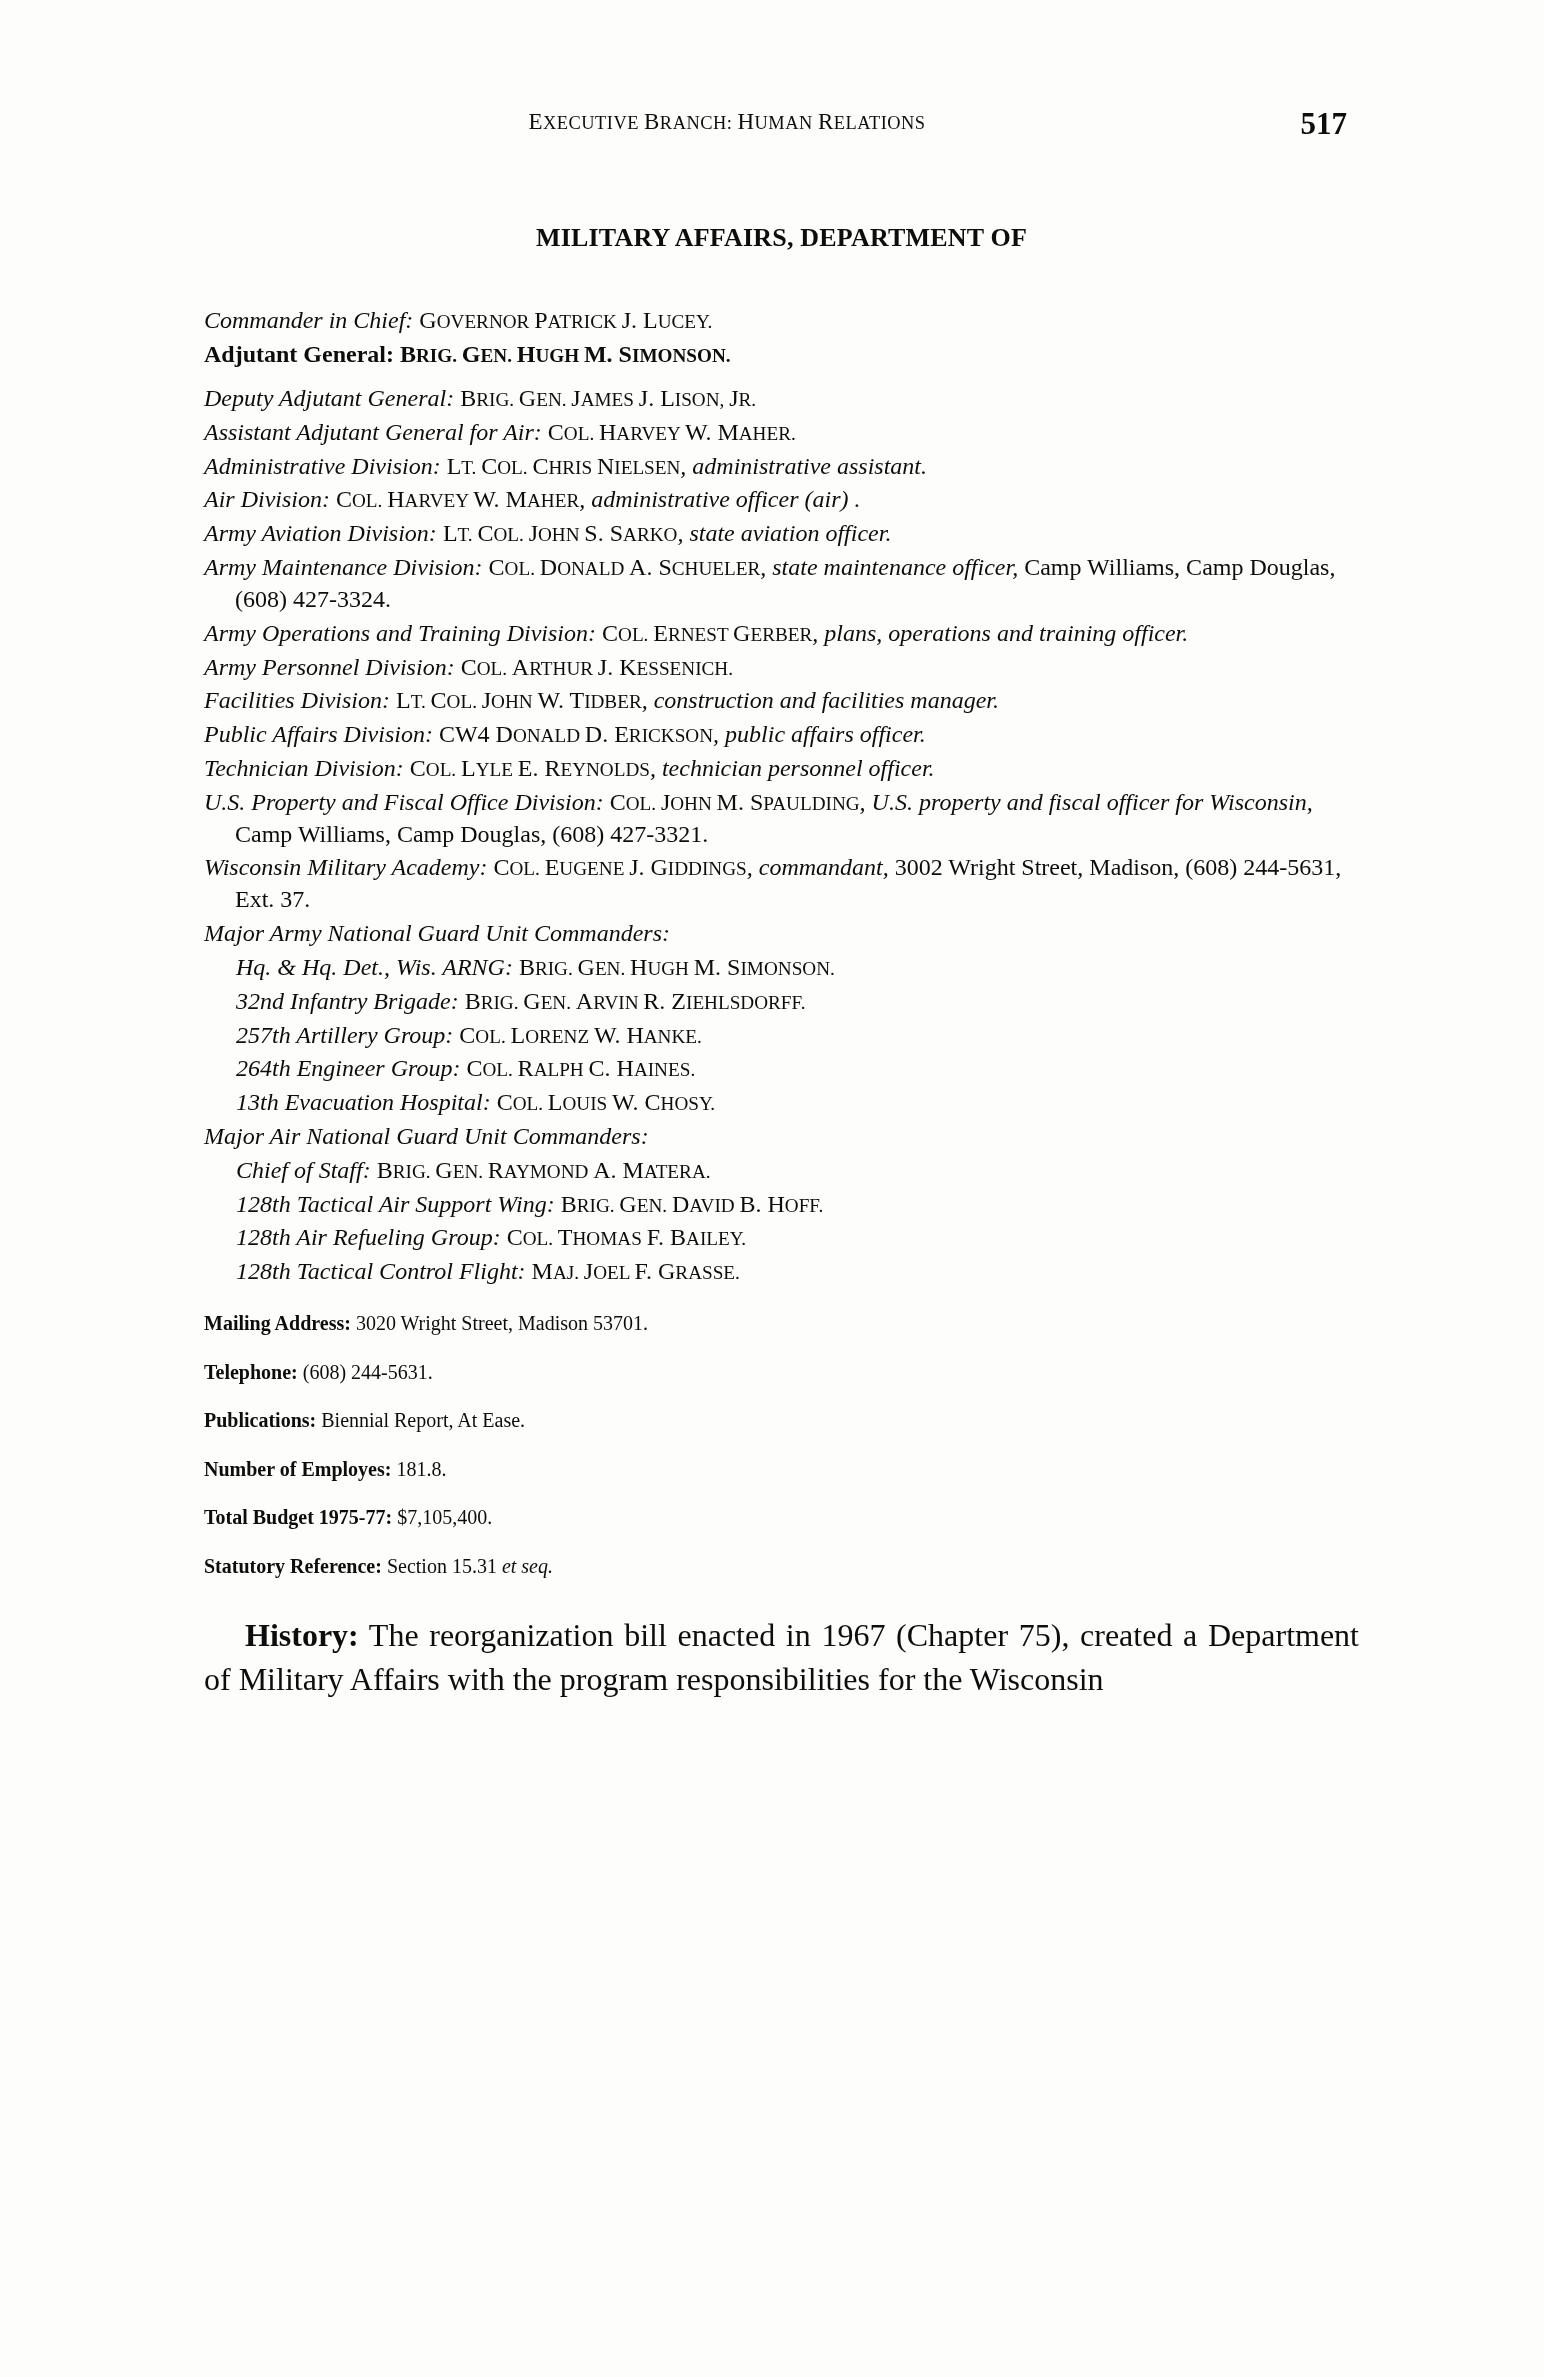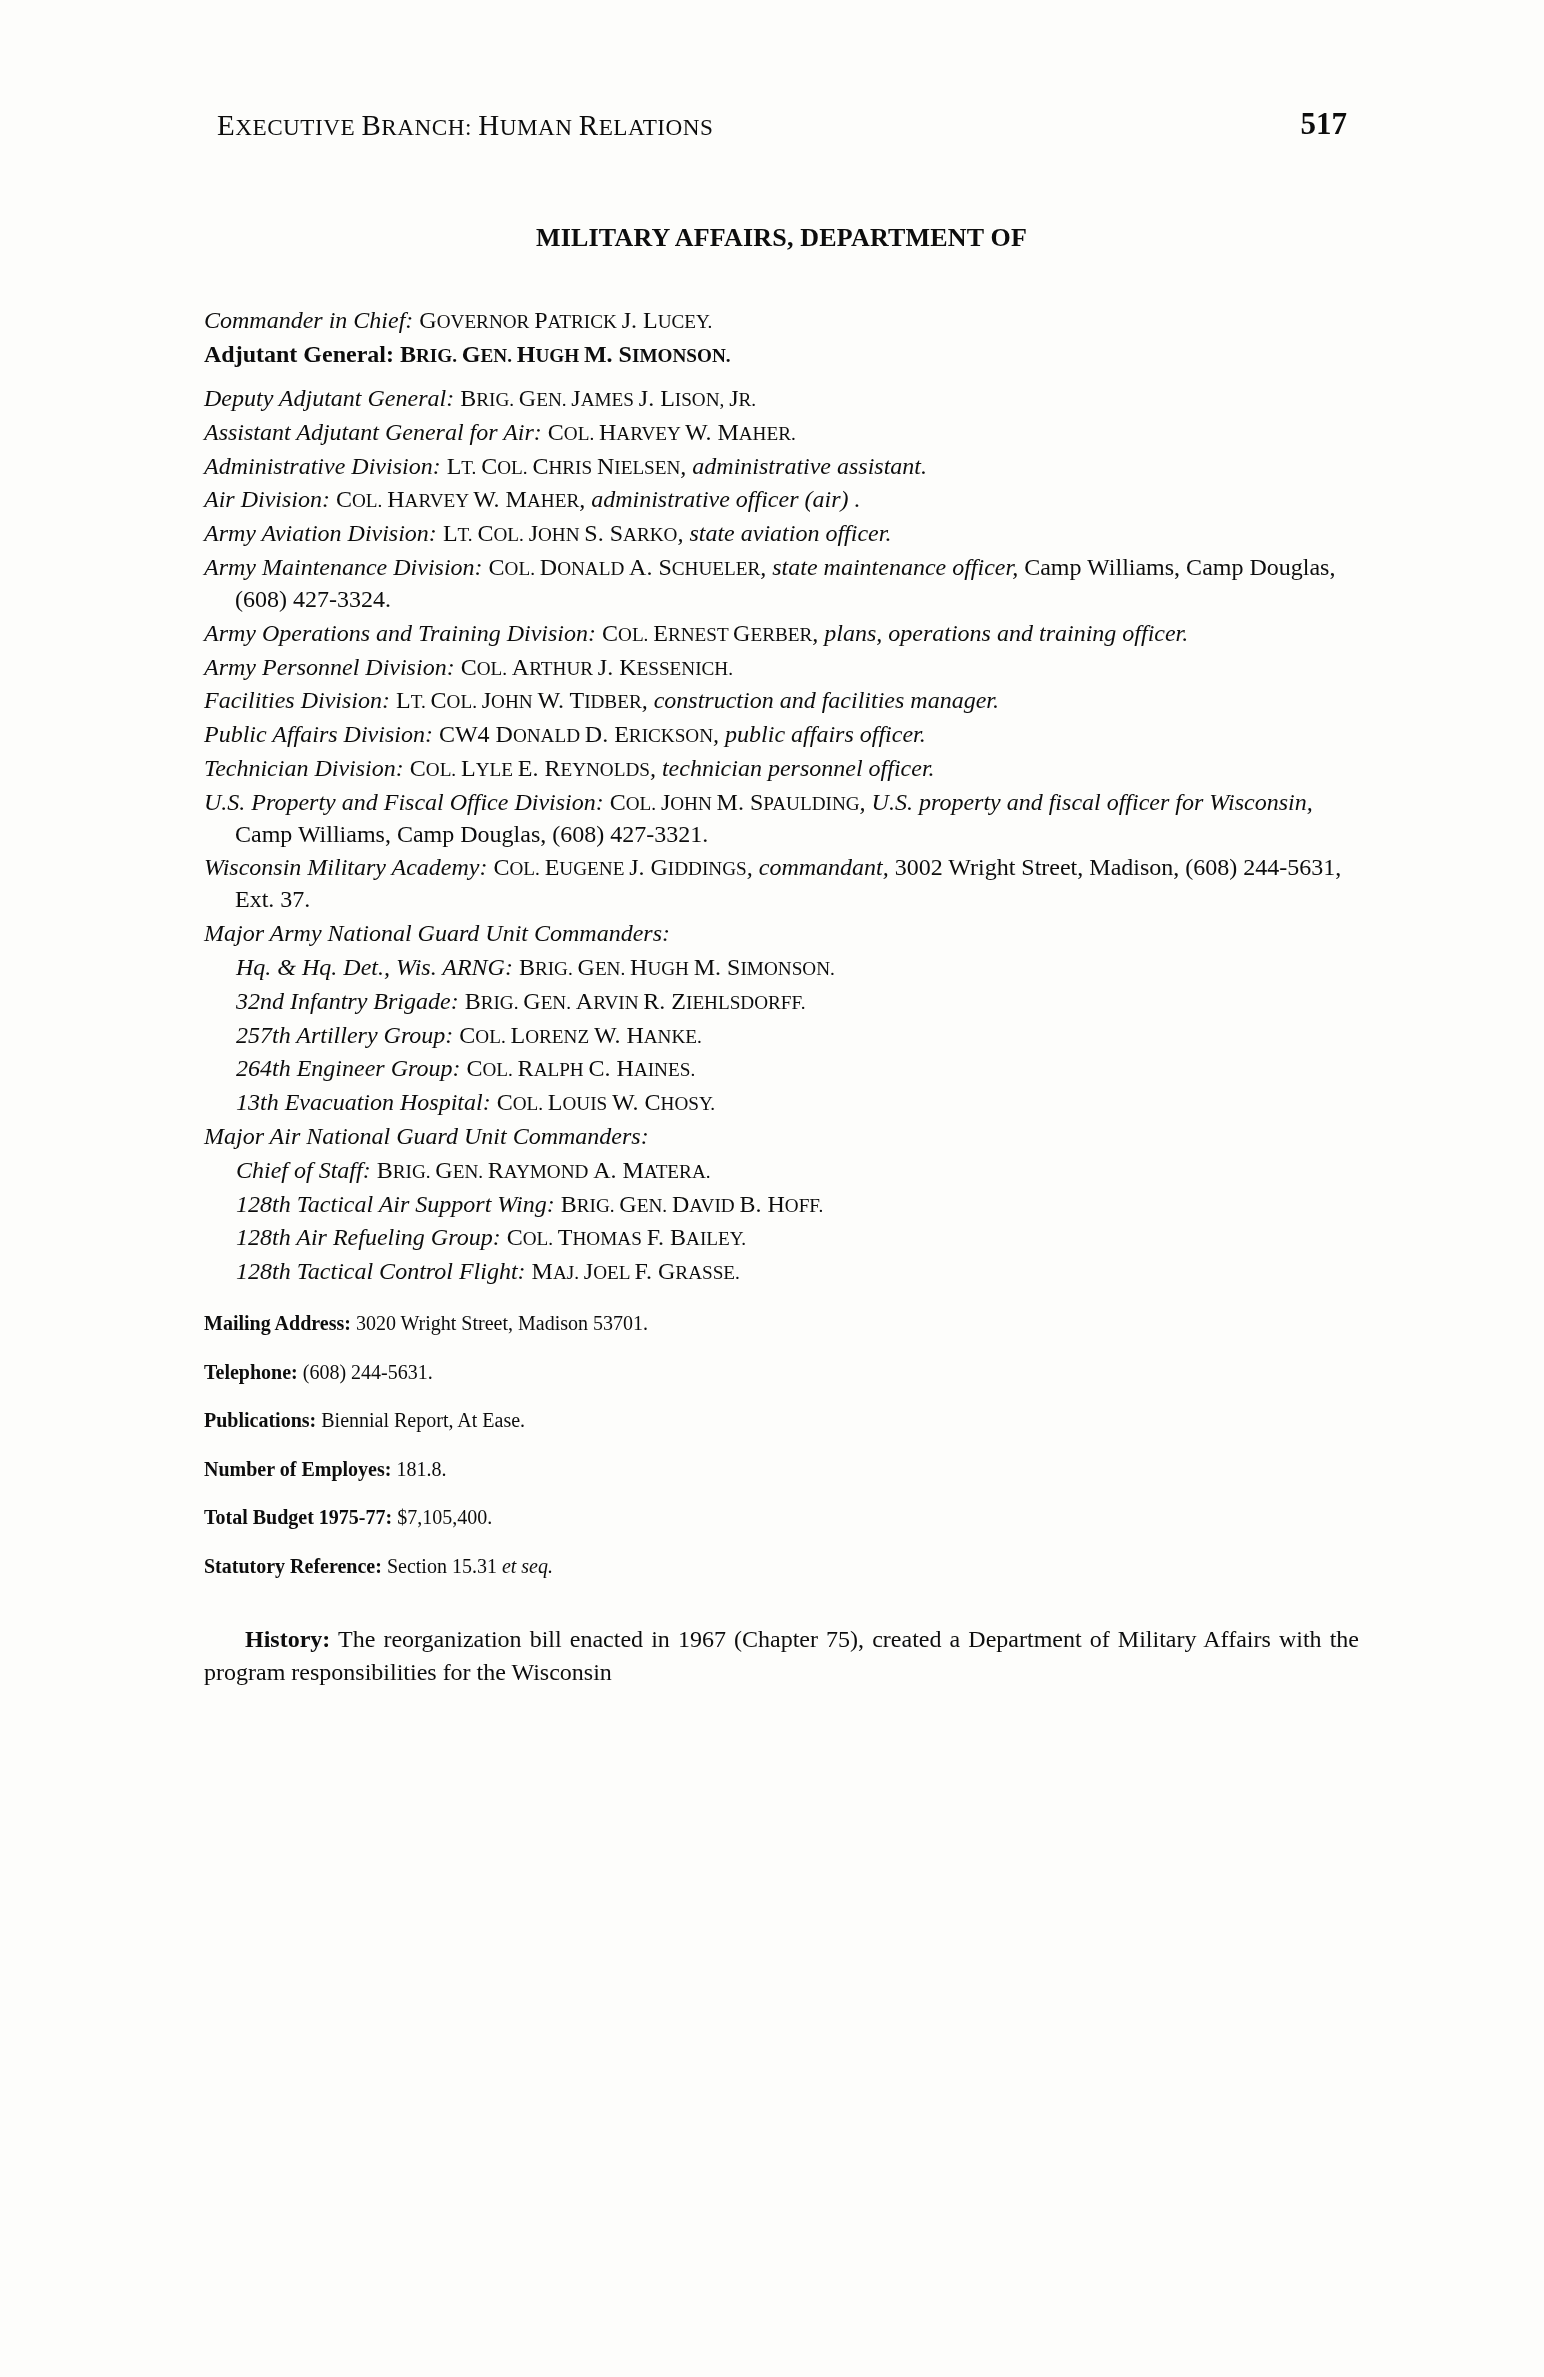--- a/index.html
+++ b/index.html
@@ -30,24 +30,25 @@
   }
 
   
   .runhead {
     position: relative;
     height: 57px;
     margin-bottom: 57px;
   }
   .runhead-title {
     position: absolute;
-    left: 13px;
+    left: 0;
     top: 0;
     width: 1046px;
-    font-size: 29px;
+    text-align: center;
+    font-size: 23px;
     letter-spacing: 0.5px;
     white-space: nowrap;
   }
   .runhead-page {
     position: absolute;
     right: 12px;
     top: -2.9px;
     font-size: 31px;
     font-weight: bold;
     font-family: "Liberation Serif", serif;
@@ -93,23 +94,23 @@
   
   .fact {
     font-size: 20px;
     line-height: 1.33;
     margin-top: 22px;
   }
   .fact .lbl { font-weight: bold; }
 
   
   .history {
-    font-size: 24px;
+    font-size: 32px;
     line-height: 1.40;
-    margin-top: 43px;
+    margin-top: 33px;
     text-align: justify;
     text-indent: 41px;
   }
   .history .lbl { font-weight: bold; }
 </style>
 </head>
 <body>
 
 <div class="page">
   <div class="content">

